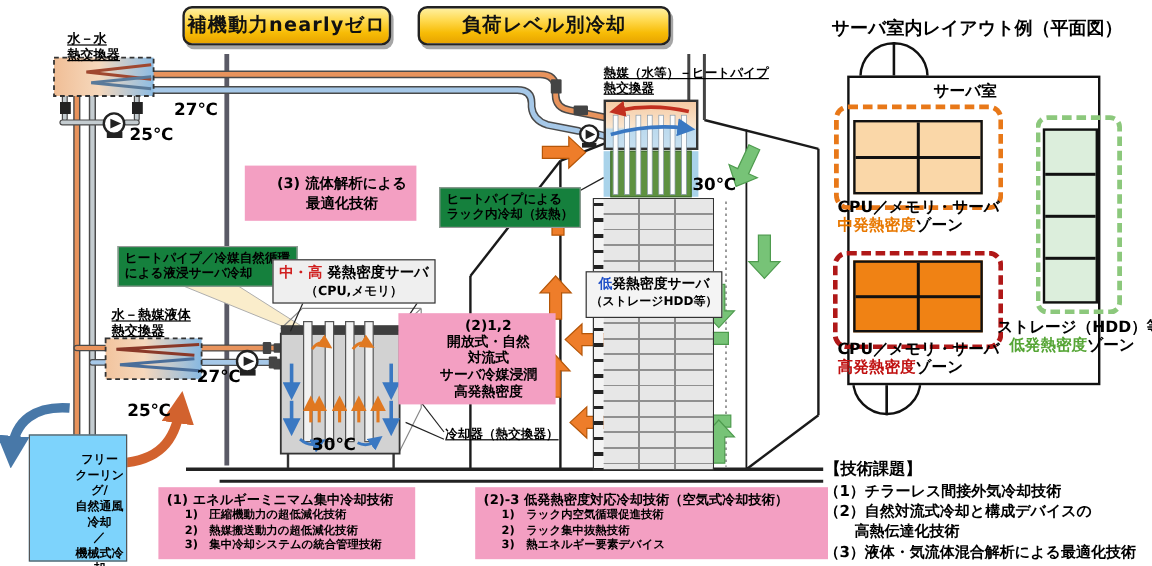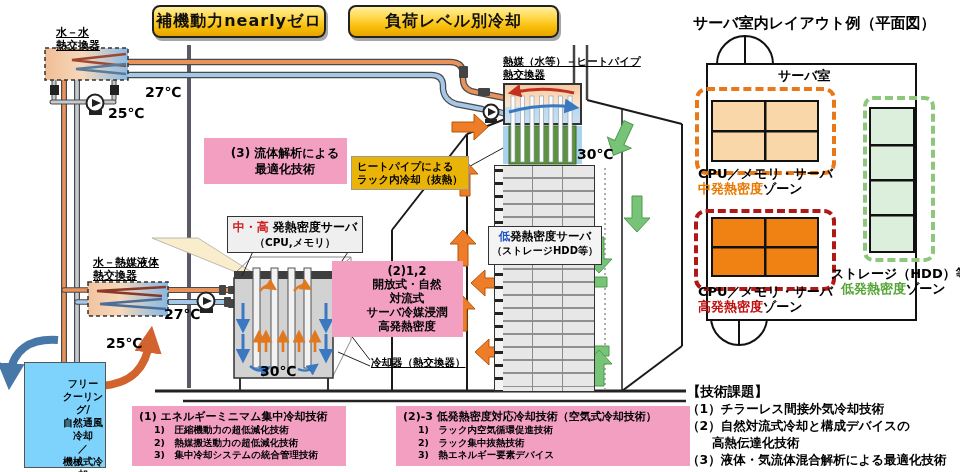--- a/index.html
+++ b/index.html
@@ -7,22 +7,22 @@
          font-family:"DejaVu Sans","Liberation Sans",sans-serif;color:#000;}
   .abs{position:absolute;}
   .b{font-weight:bold;}
   .nw{white-space:nowrap;}
   .banner{position:absolute;top:5px;height:29px;border:2px solid #222;border-radius:8px;
           background:linear-gradient(180deg,#FFF0A0 0%,#FFD94E 35%,#F7BC06 70%,#E8A400 100%);
           box-shadow:2px 3px 0 rgba(0,0,0,.35);display:flex;align-items:center;justify-content:center;
           font-size:16px;font-weight:bold;color:#111;letter-spacing:1px;}
   .pinkbox{position:absolute;background:#F39FC2;color:#000;font-weight:bold;}
   .pinkcenter{display:flex;flex-direction:column;align-items:center;justify-content:center;text-align:center;padding-left:19px;}
-  .beige{position:absolute;background:#eab308;border:1px solid #999;font-size:10.5px;line-height:13px;
-         font-weight:bold;padding:3px 5px;}
+  .beige{position:absolute;background:#15803d;border:1px solid #999;font-size:10.5px;line-height:13px;
+         font-weight:bold;padding:3px 5px;margin-left:15px;}
   .graylabel{position:absolute;background:#EFEFEF;border:1.5px solid #333;text-align:center;font-weight:bold;}
   .t{position:absolute;font-weight:bold;font-size:14px;}
   .small-label{position:absolute;font-weight:bold;font-size:11px;line-height:13px;text-decoration:underline;}
   .rack{position:absolute;left:494px;top:165px;width:99px;height:225px;border:1.5px solid #333;display:flex;}
   .rack .rail{width:8px;background:repeating-linear-gradient(180deg,#f4f4f4 0 3px,#222 3px 6px,#f4f4f4 6px 13px);}
   .rack .body{flex:1;
      background:
        linear-gradient(90deg,transparent 0 29px,#8a8a8a 29px 30px,transparent 30px 59px,#8a8a8a 59px 60px,transparent 60px),
        repeating-linear-gradient(180deg,#E7E7E7 0 11.5px,#909090 11.5px 13px);}
   
@@ -307,20 +307,24 @@
   <div class="beige nw" style="left:351px;top:156px">
     <div>ヒートパイプによる</div>
     <div>ラック内冷却（抜熱）</div>
   </div>
 
   <div class="pinkbox pinkcenter" style="left:204px;top:138px;width:124px;height:46px;font-size:12px;line-height:16px">
     <div>(3) 流体解析による</div>
     <div>最適化技術</div>
   </div>
 
+  <div class="beige nw" style="left:83px;top:205px">
+    <div>ヒートパイプ／冷媒自然循環</div>
+    <div>による液浸サーバ冷却</div>
+  </div>
 
   <div class="graylabel nw" style="left:227px;top:216px;width:134px;height:33px;padding-top:2px">
     <div style="font-size:12px">
       <span class="c-red">中・高</span><span> 発熱密度サーバ</span>
     </div>
     <div style="font-size:10.5px">（CPU,メモリ）</div>
   </div>
 
   <div class="small-label nw" style="left:93px;top:256px">
     <div>水－熱媒液体</div>

